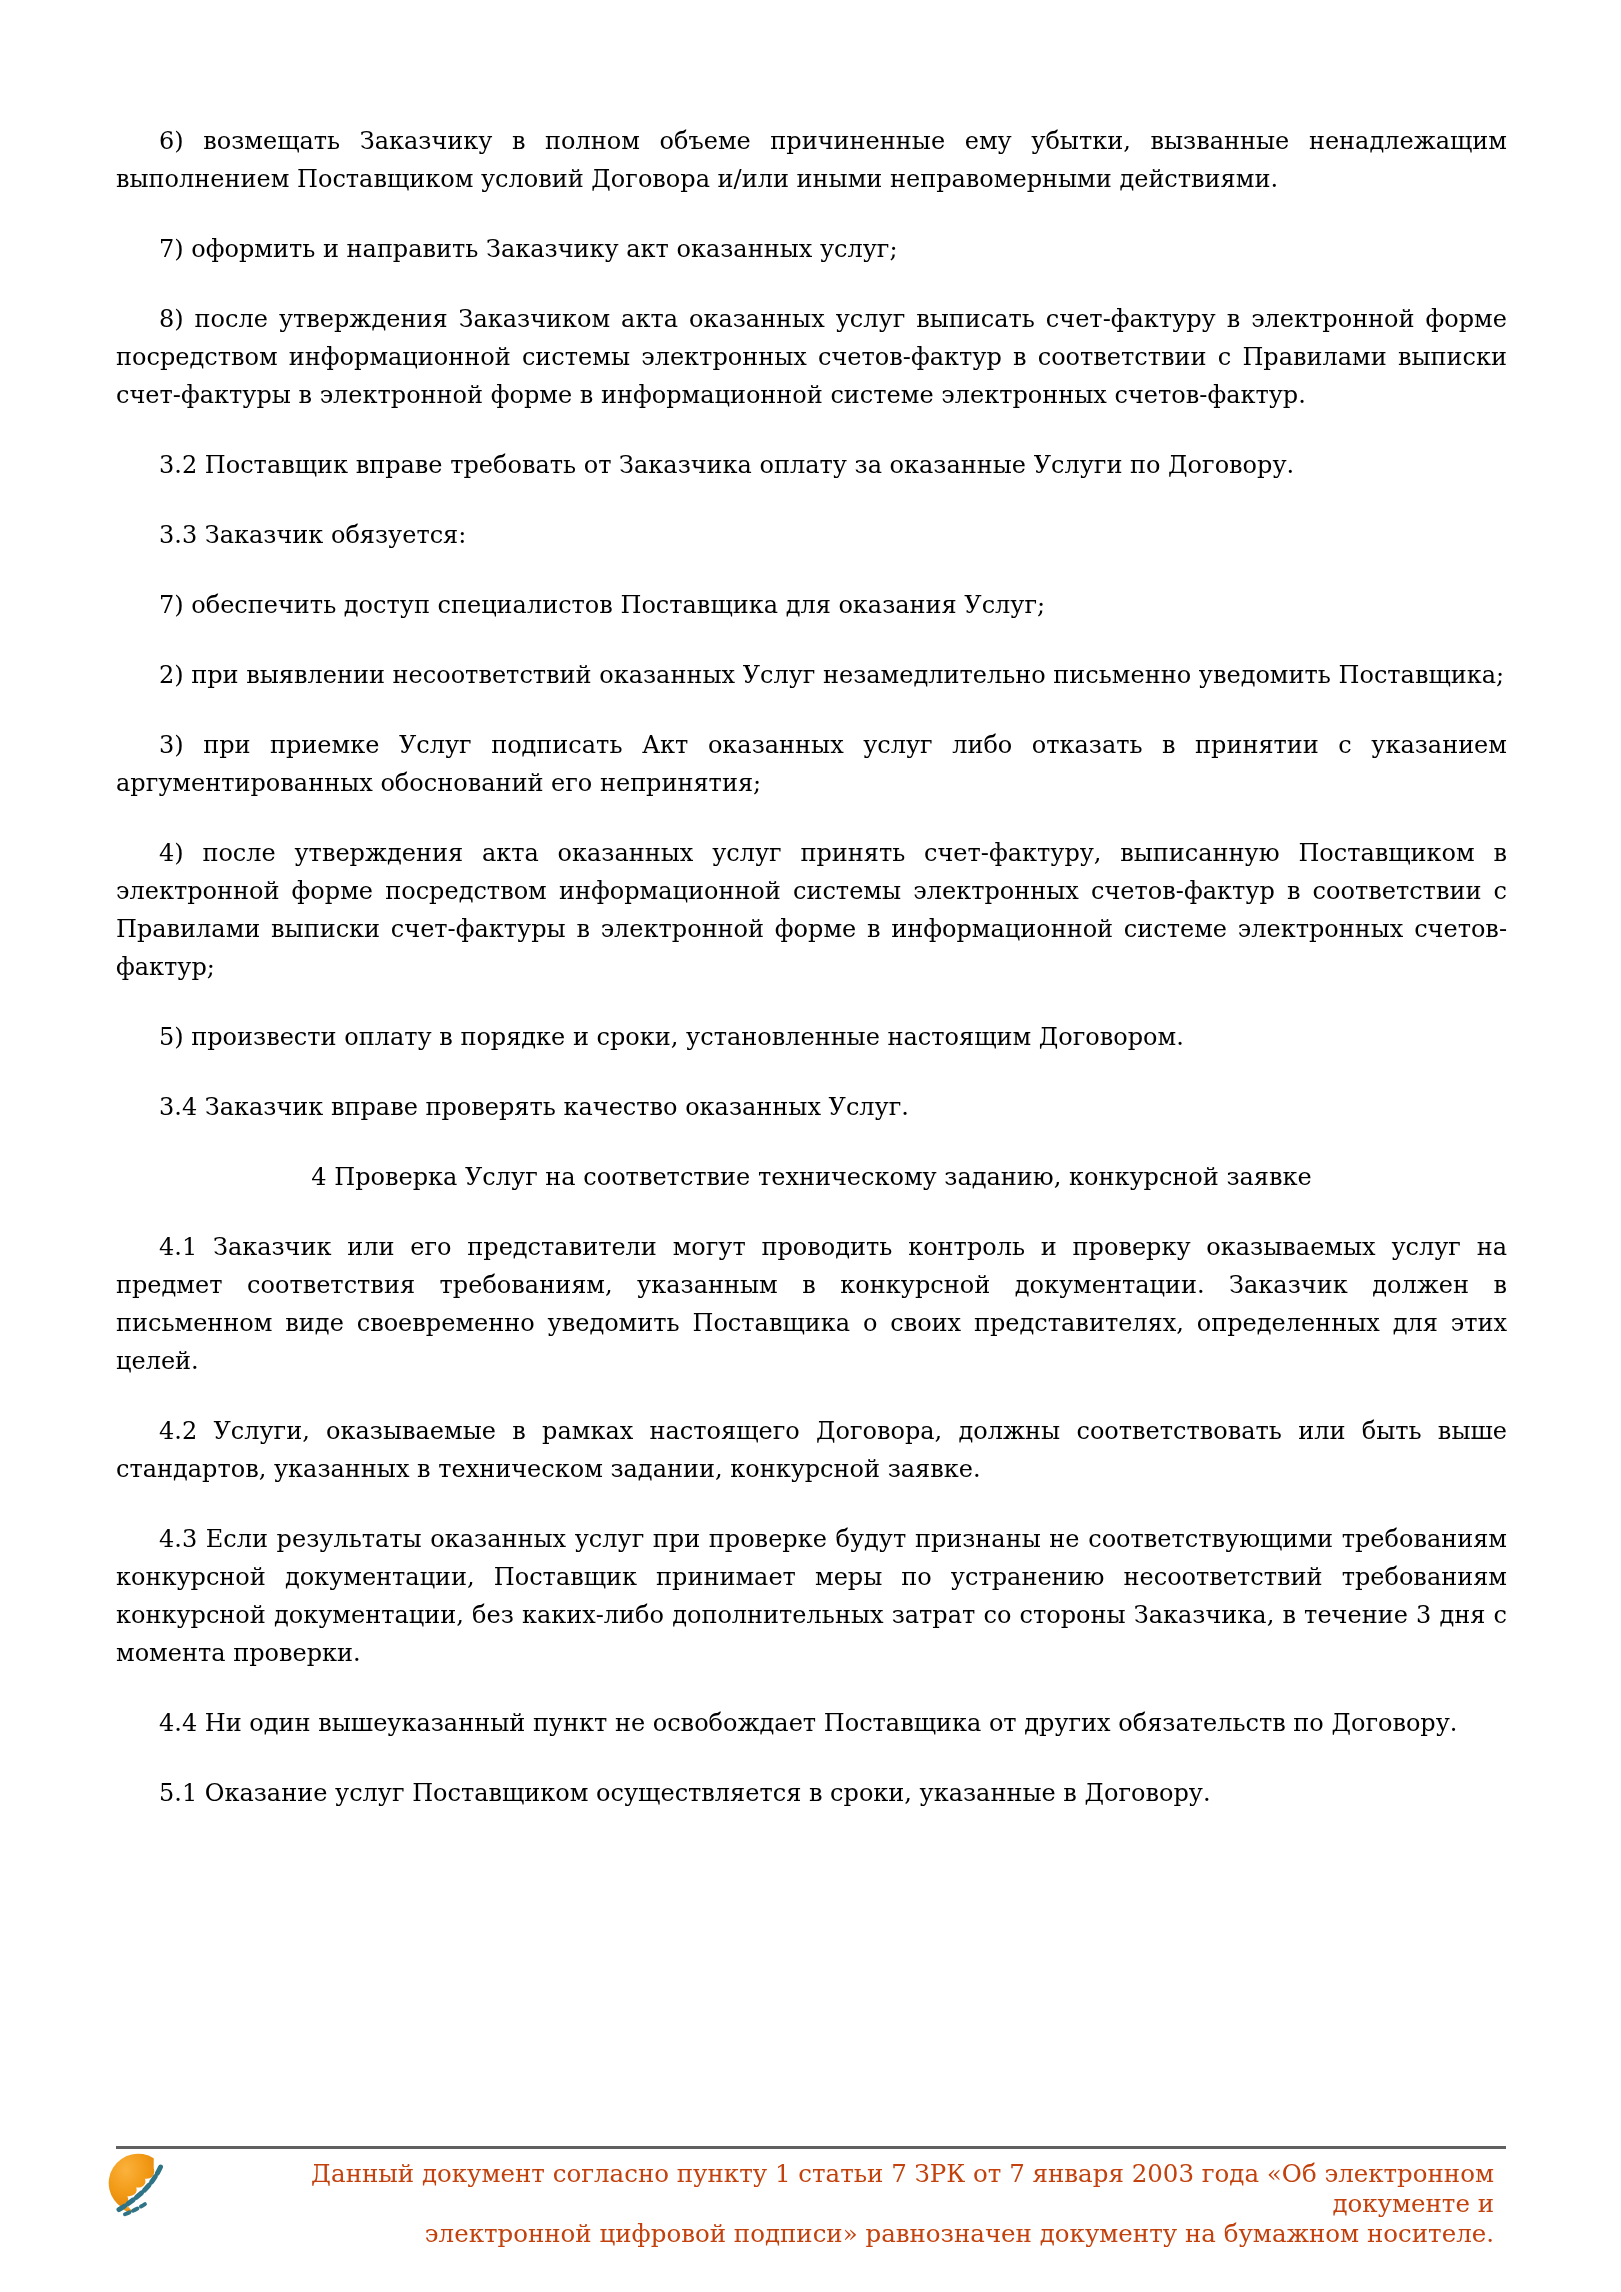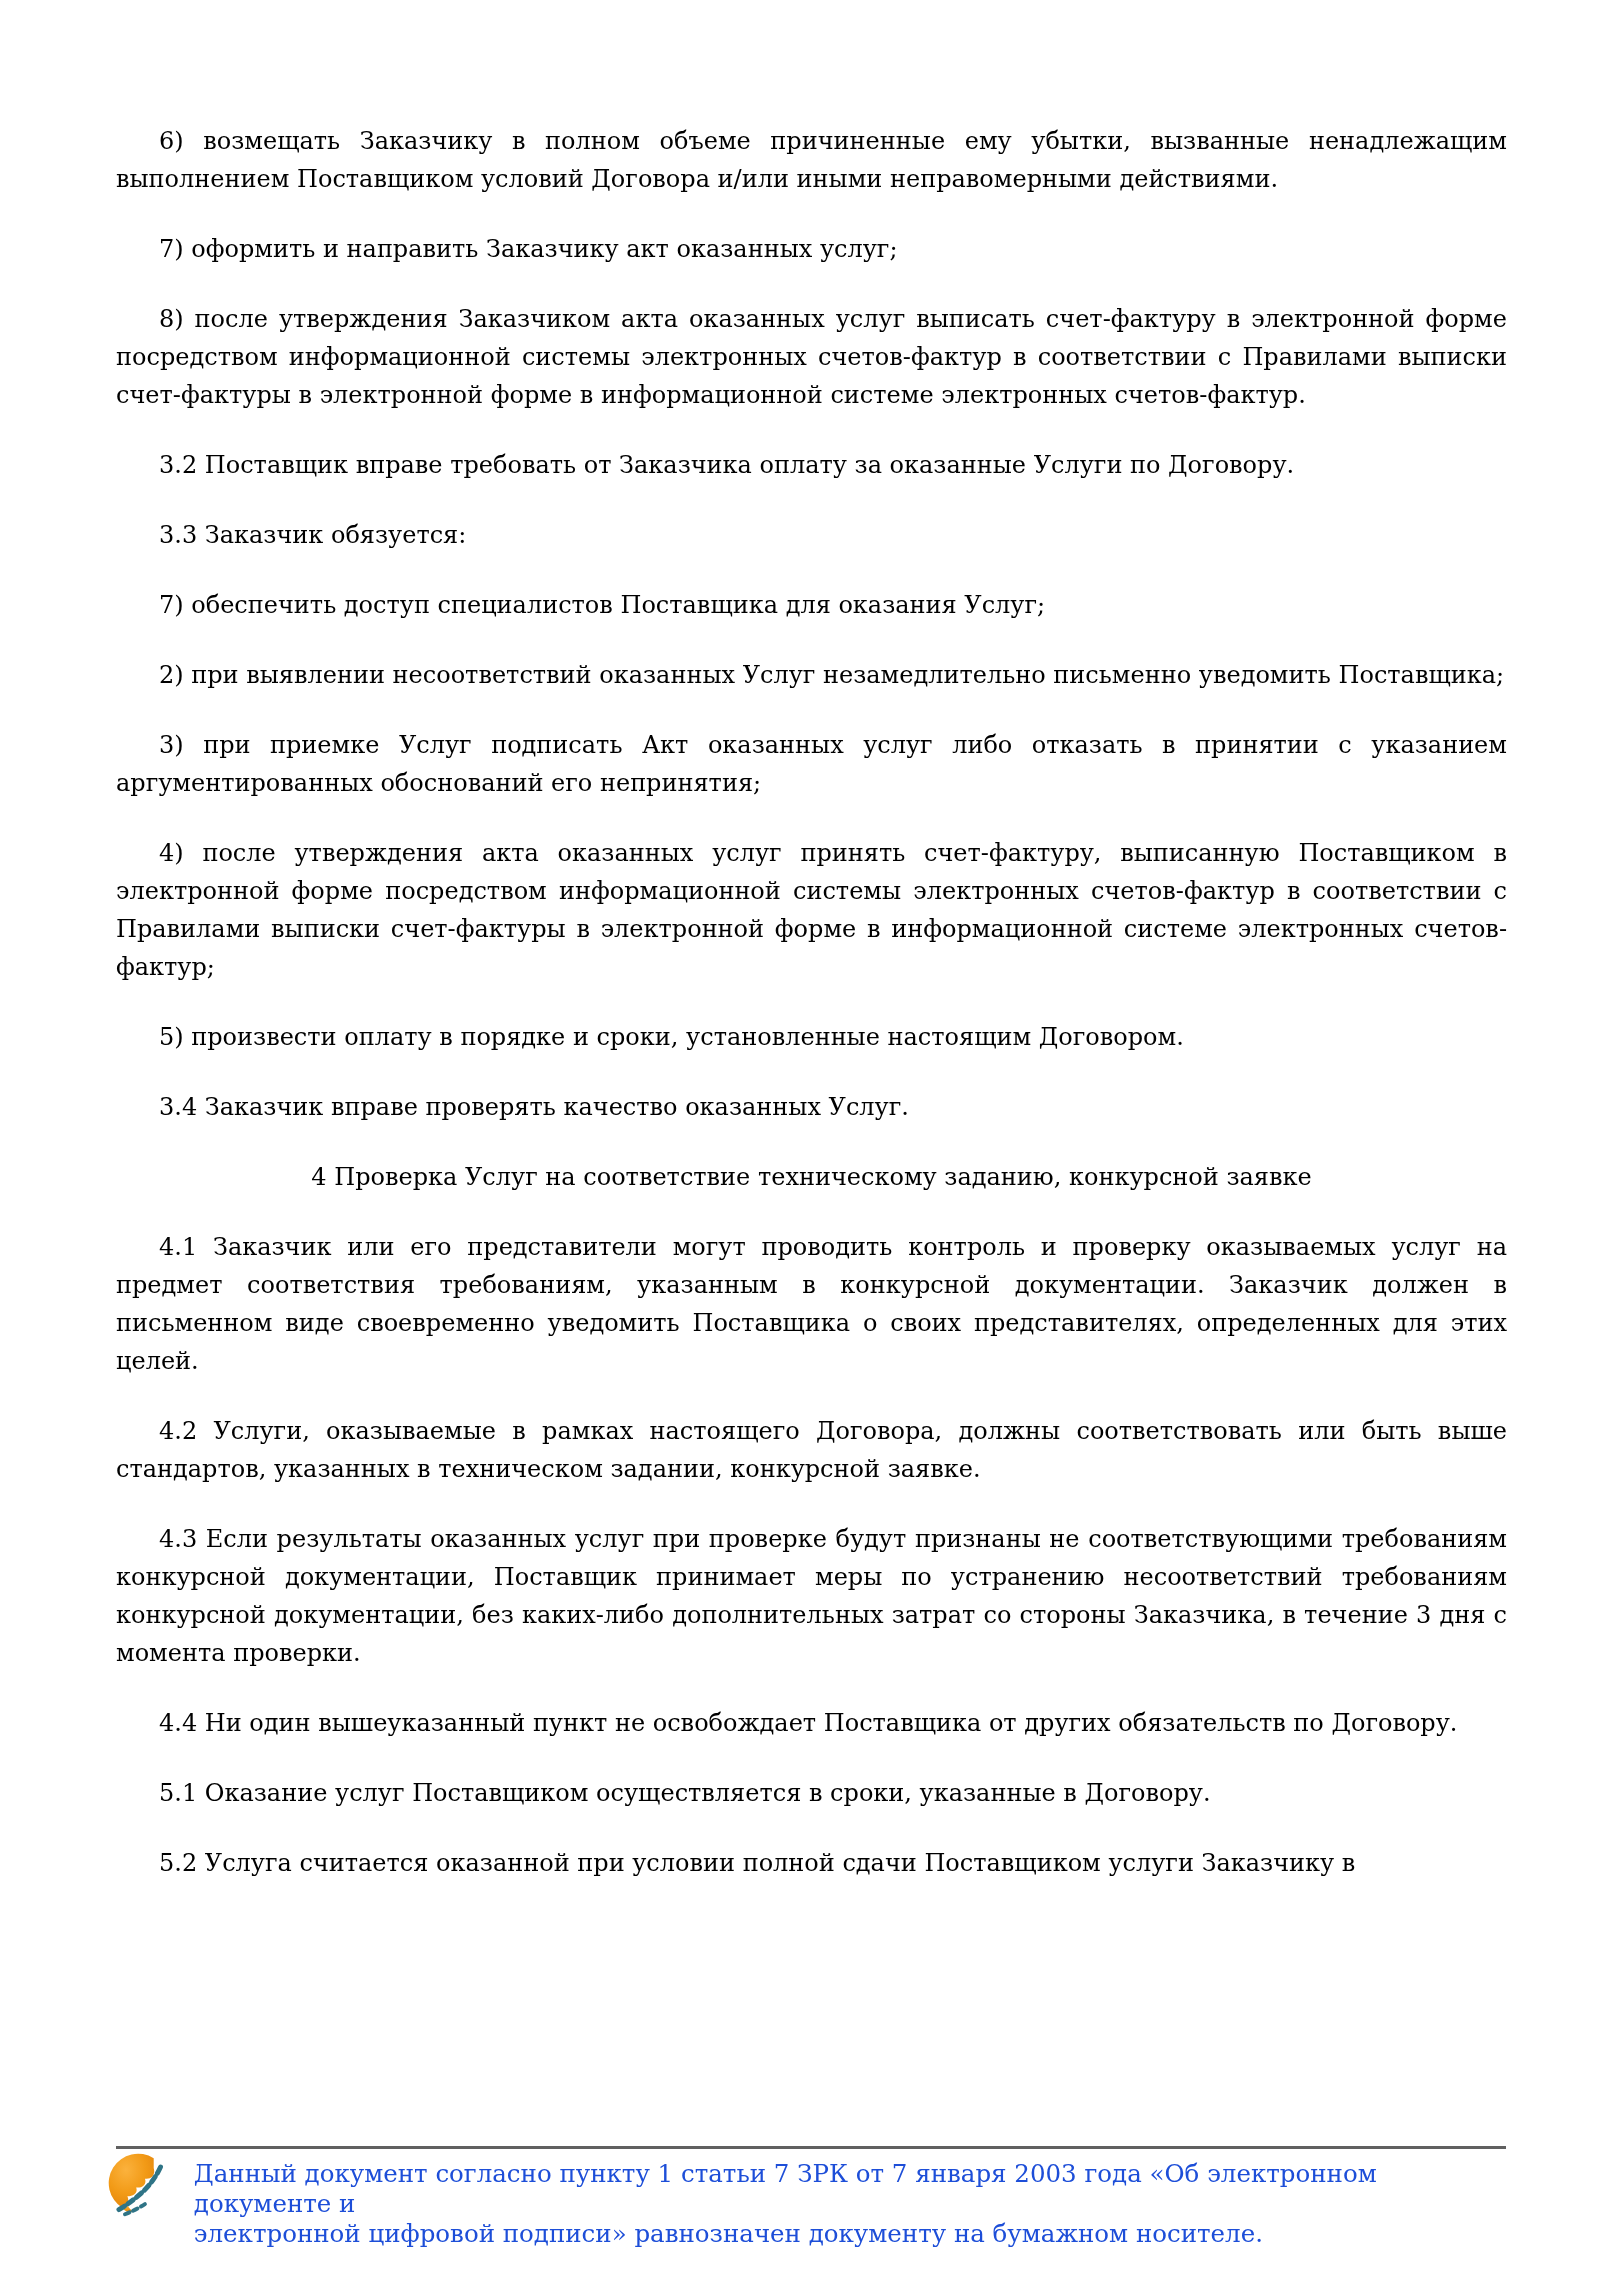--- a/index.html
+++ b/index.html
@@ -53,21 +53,22 @@
   .footer-icon {
     flex: 0 0 auto;
     width: 80px;
     height: 71px;
     margin-right: 11.8px;
   }
   .footer-text {
     padding-top: 7.8px;
     font-size: 24.5px;
     line-height: 30px;
-    color: #1d4ed8;
+    color: #c2410c;
+    text-align: right;
   }
 </style>
 </head>
 <body>
 
 <div class="content">
   <p class="para">6) возмещать Заказчику в полном объеме причиненные ему убытки, вызванные ненадлежащим выполнением Поставщиком условий Договора и/или иными неправомерными действиями.</p>
   <p class="para">7) оформить и направить Заказчику акт оказанных услуг;</p>
   <p class="para">8) после утверждения Заказчиком акта оказанных услуг выписать счет-фактуру в электронной форме посредством информационной системы электронных счетов-фактур в соответствии с Правилами выписки счет-фактуры в электронной форме в информационной системе электронных счетов-фактур.</p>
   <p class="para">3.2 Поставщик вправе требовать от Заказчика оплату за оказанные Услуги по Договору.</p>
@@ -77,21 +78,20 @@
   <p class="para">3) при приемке Услуг подписать Акт оказанных услуг либо отказать в принятии с указанием аргументированных обоснований его непринятия;</p>
   <p class="para">4) после утверждения акта оказанных услуг принять счет-фактуру, выписанную Поставщиком в электронной форме посредством информационной системы электронных счетов-фактур в соответствии с Правилами выписки счет-фактуры в электронной форме в информационной системе электронных счетов-фактур;</p>
   <p class="para">5) произвести оплату в порядке и сроки, установленные настоящим Договором.</p>
   <p class="para">3.4 Заказчик вправе проверять качество оказанных Услуг.</p>
   <p class="heading">4 Проверка Услуг на соответствие техническому заданию, конкурсной заявке</p>
   <p class="para">4.1 Заказчик или его представители могут проводить контроль и проверку оказываемых услуг на предмет соответствия требованиям, указанным в конкурсной документации. Заказчик должен в письменном виде своевременно уведомить Поставщика о своих представителях, определенных для этих целей.</p>
   <p class="para">4.2 Услуги, оказываемые в рамках настоящего Договора, должны соответствовать или быть выше стандартов, указанных в техническом задании, конкурсной заявке.</p>
   <p class="para">4.3 Если результаты оказанных услуг при проверке будут признаны не соответствующими требованиям конкурсной документации, Поставщик принимает меры по устранению несоответствий требованиям конкурсной документации, без каких-либо дополнительных затрат со стороны Заказчика, в течение 3 дня с момента проверки.</p>
   <p class="para">4.4 Ни один вышеуказанный пункт не освобождает Поставщика от других обязательств по Договору.</p>
   <p class="para">5.1 Оказание услуг Поставщиком осуществляется в сроки, указанные в Договору.</p>
-  <p class="para">5.2 Услуга считается оказанной при условии полной сдачи Поставщиком услуги Заказчику в</p>
 </div>
 
 <div class="separator"></div>
 
 <div class="footer">
   <svg class="footer-icon" viewBox="0 0 82 72" xmlns="http://www.w3.org/2000/svg" aria-hidden="true">
     <defs>
       <radialGradient id="orangeGrad" cx="38%" cy="30%" r="80%">
         <stop offset="0%" stop-color="#fbb23d"></stop>
         <stop offset="55%" stop-color="#f29a16"></stop>

